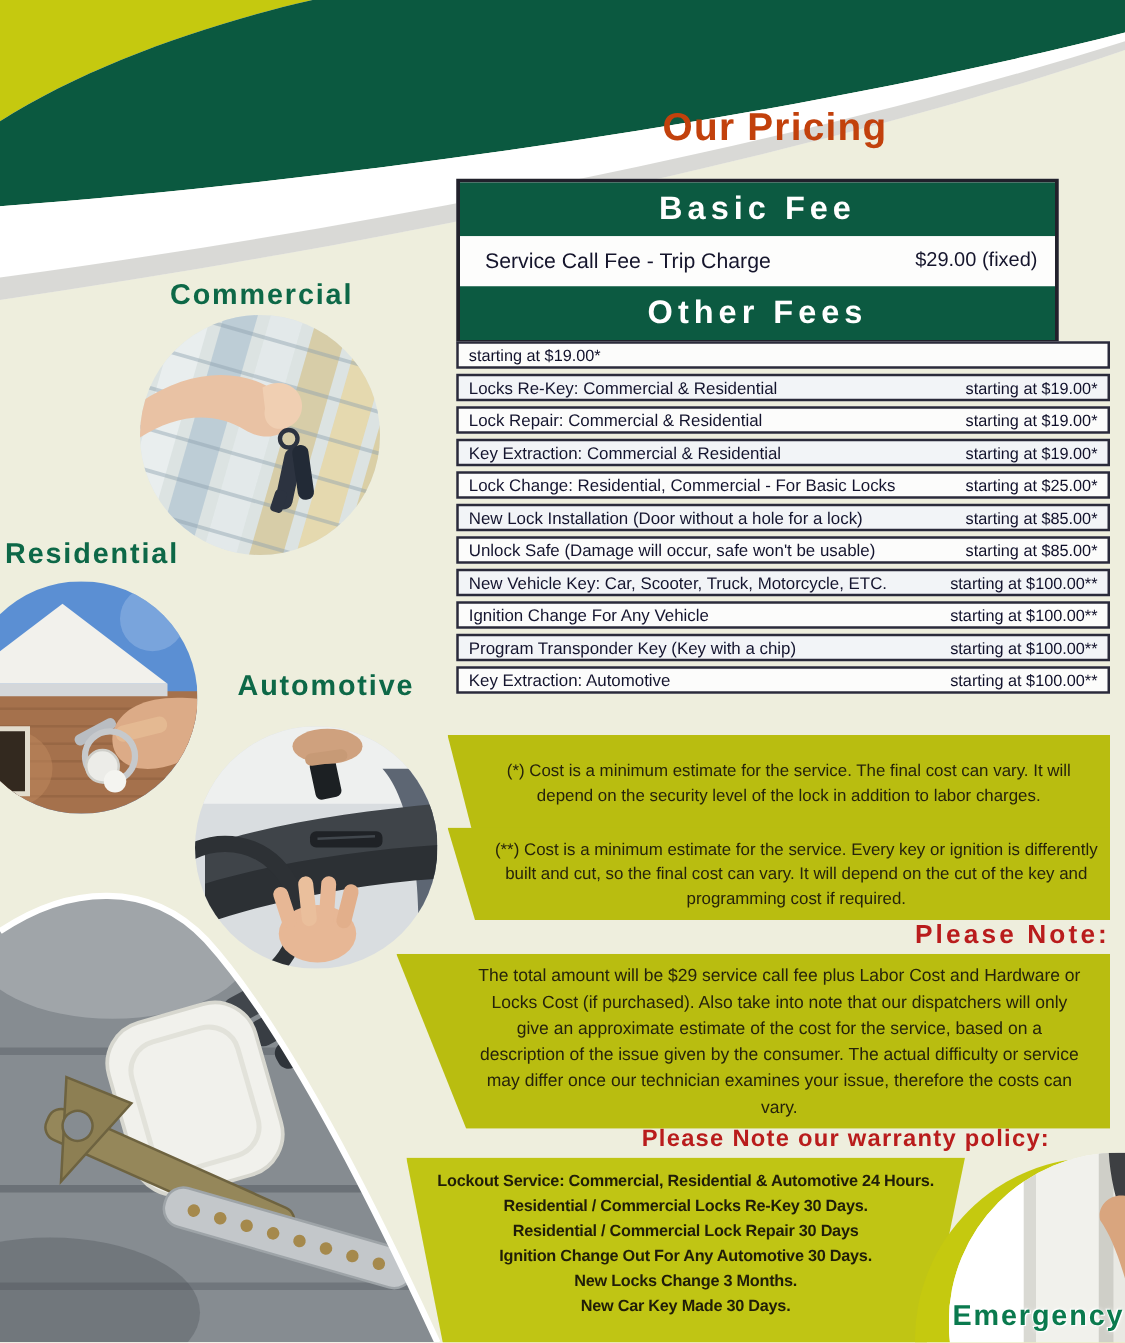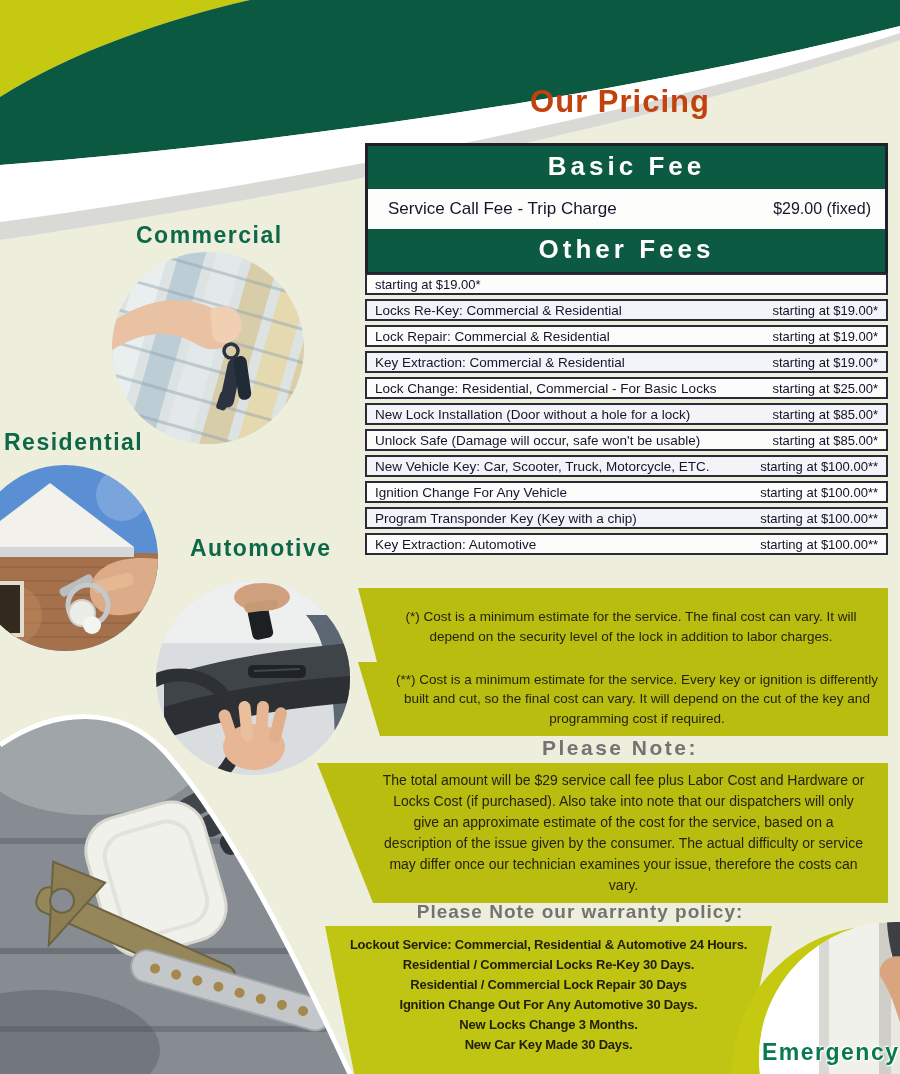--- a/index.html
+++ b/index.html
@@ -10,21 +10,21 @@
   .abs{position:absolute;}
   
   #swoosh{left:0;top:0;z-index:1;}
   
   .page-title{
     left:352px;top:84px;width:536px;text-align:center;z-index:3;
     font-size:31px;font-weight:700;letter-spacing:1px;color:#c2410c;
   }
   
   .table-top{
-    left:365px;top:143px;width:523px;z-index:3;
+    left:365px;top:143px;width:482px;z-index:3;
     border:3px solid #21212b;background:#ffffff;box-sizing:border-box;
   }
   .bar{
     background:#0c5a41;color:#ffffff;text-align:center;
     font-weight:700;font-size:26px;letter-spacing:4px;padding:5px 0 7px 0;
   }
   .basic-row{
     display:flex;justify-content:space-between;align-items:center;
     background:#fdfdfc;padding:10px 14px 10px 20px;
     font-size:17px;color:#15152c;
@@ -67,21 +67,21 @@
     left:358px;top:588px;width:530px;height:78px;
     clip-path:polygon(0 0,100% 0,100% 100%,20px 100%);
     padding:2px 14px 2px 30px;font-size:13.5px;line-height:1.45;
   }
   #note-b{
     left:358px;top:662px;width:530px;height:74px;
     clip-path:polygon(0 0,100% 0,100% 100%,22px 100%);
     padding:2px 2px 2px 30px;font-size:13.5px;line-height:1.45;
   }
   .section-head{
-    z-index:3;text-align:center;font-weight:700;color:#737373;
+    z-index:3;text-align:right;font-weight:700;color:#b91c1c;
   }
   #please-note-head{left:352px;top:736px;width:536px;font-size:21px;letter-spacing:2.5px;}
   #big-note{
     left:317px;top:763px;width:571px;height:140px;
     clip-path:polygon(0 0,100% 0,100% 100%,56px 100%);
     padding:6px 22px 6px 64px;font-size:14px;line-height:1.5;
   }
   #warranty-head{left:320px;top:901px;width:520px;font-size:19px;letter-spacing:1px;z-index:3;}
   #warranty-box{
     left:325px;top:926px;width:447px;height:152px;background:#c0c514;

